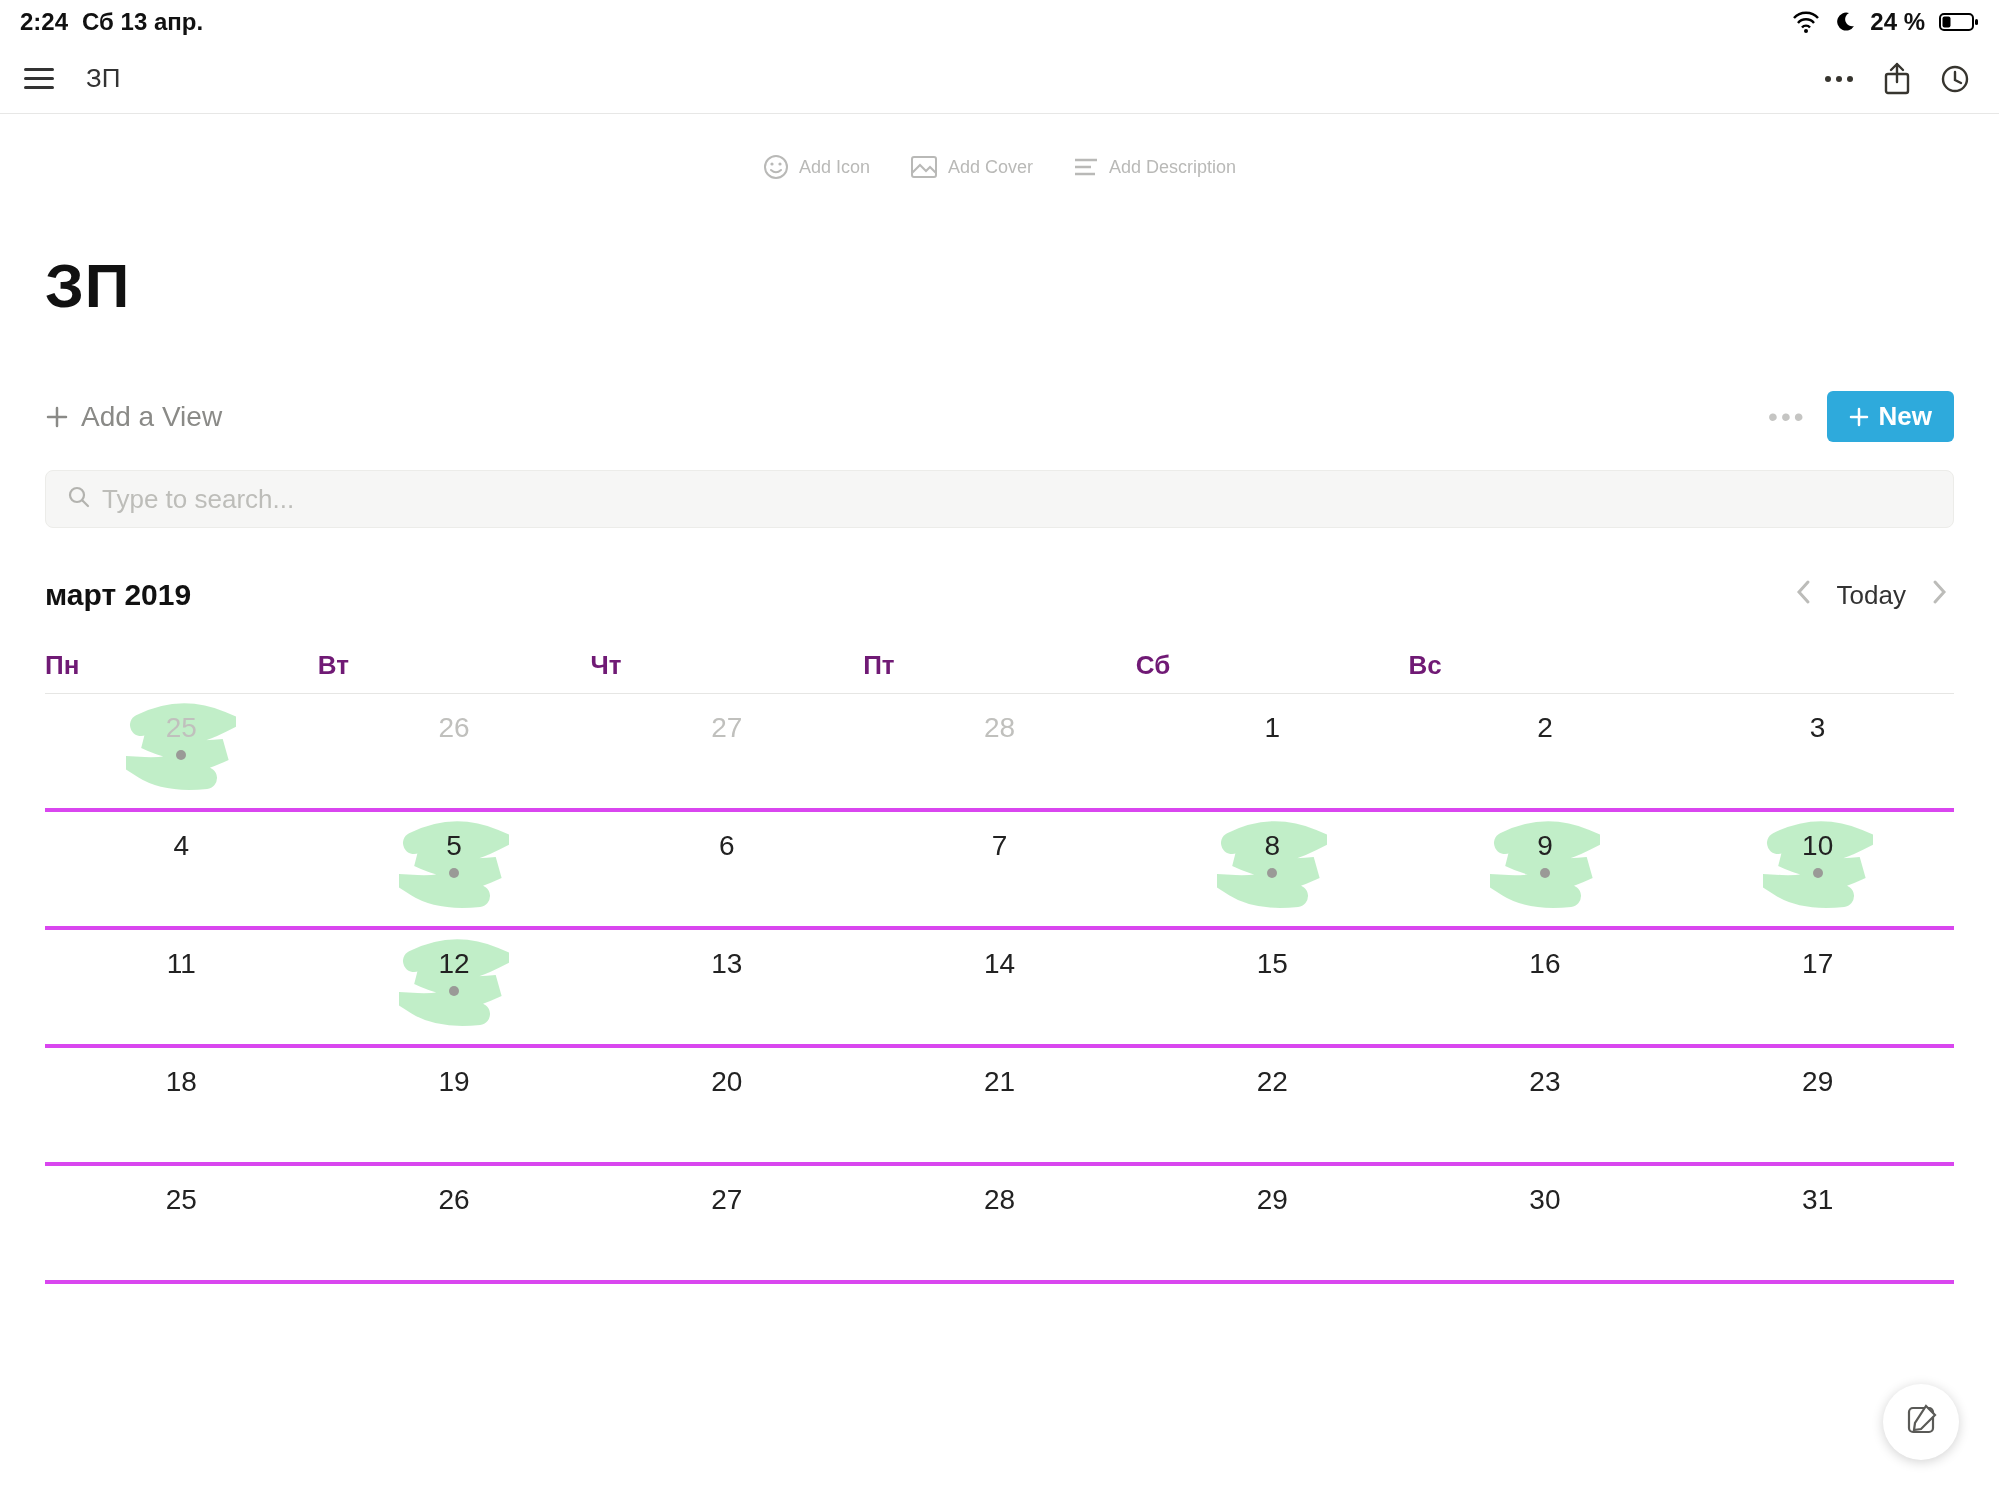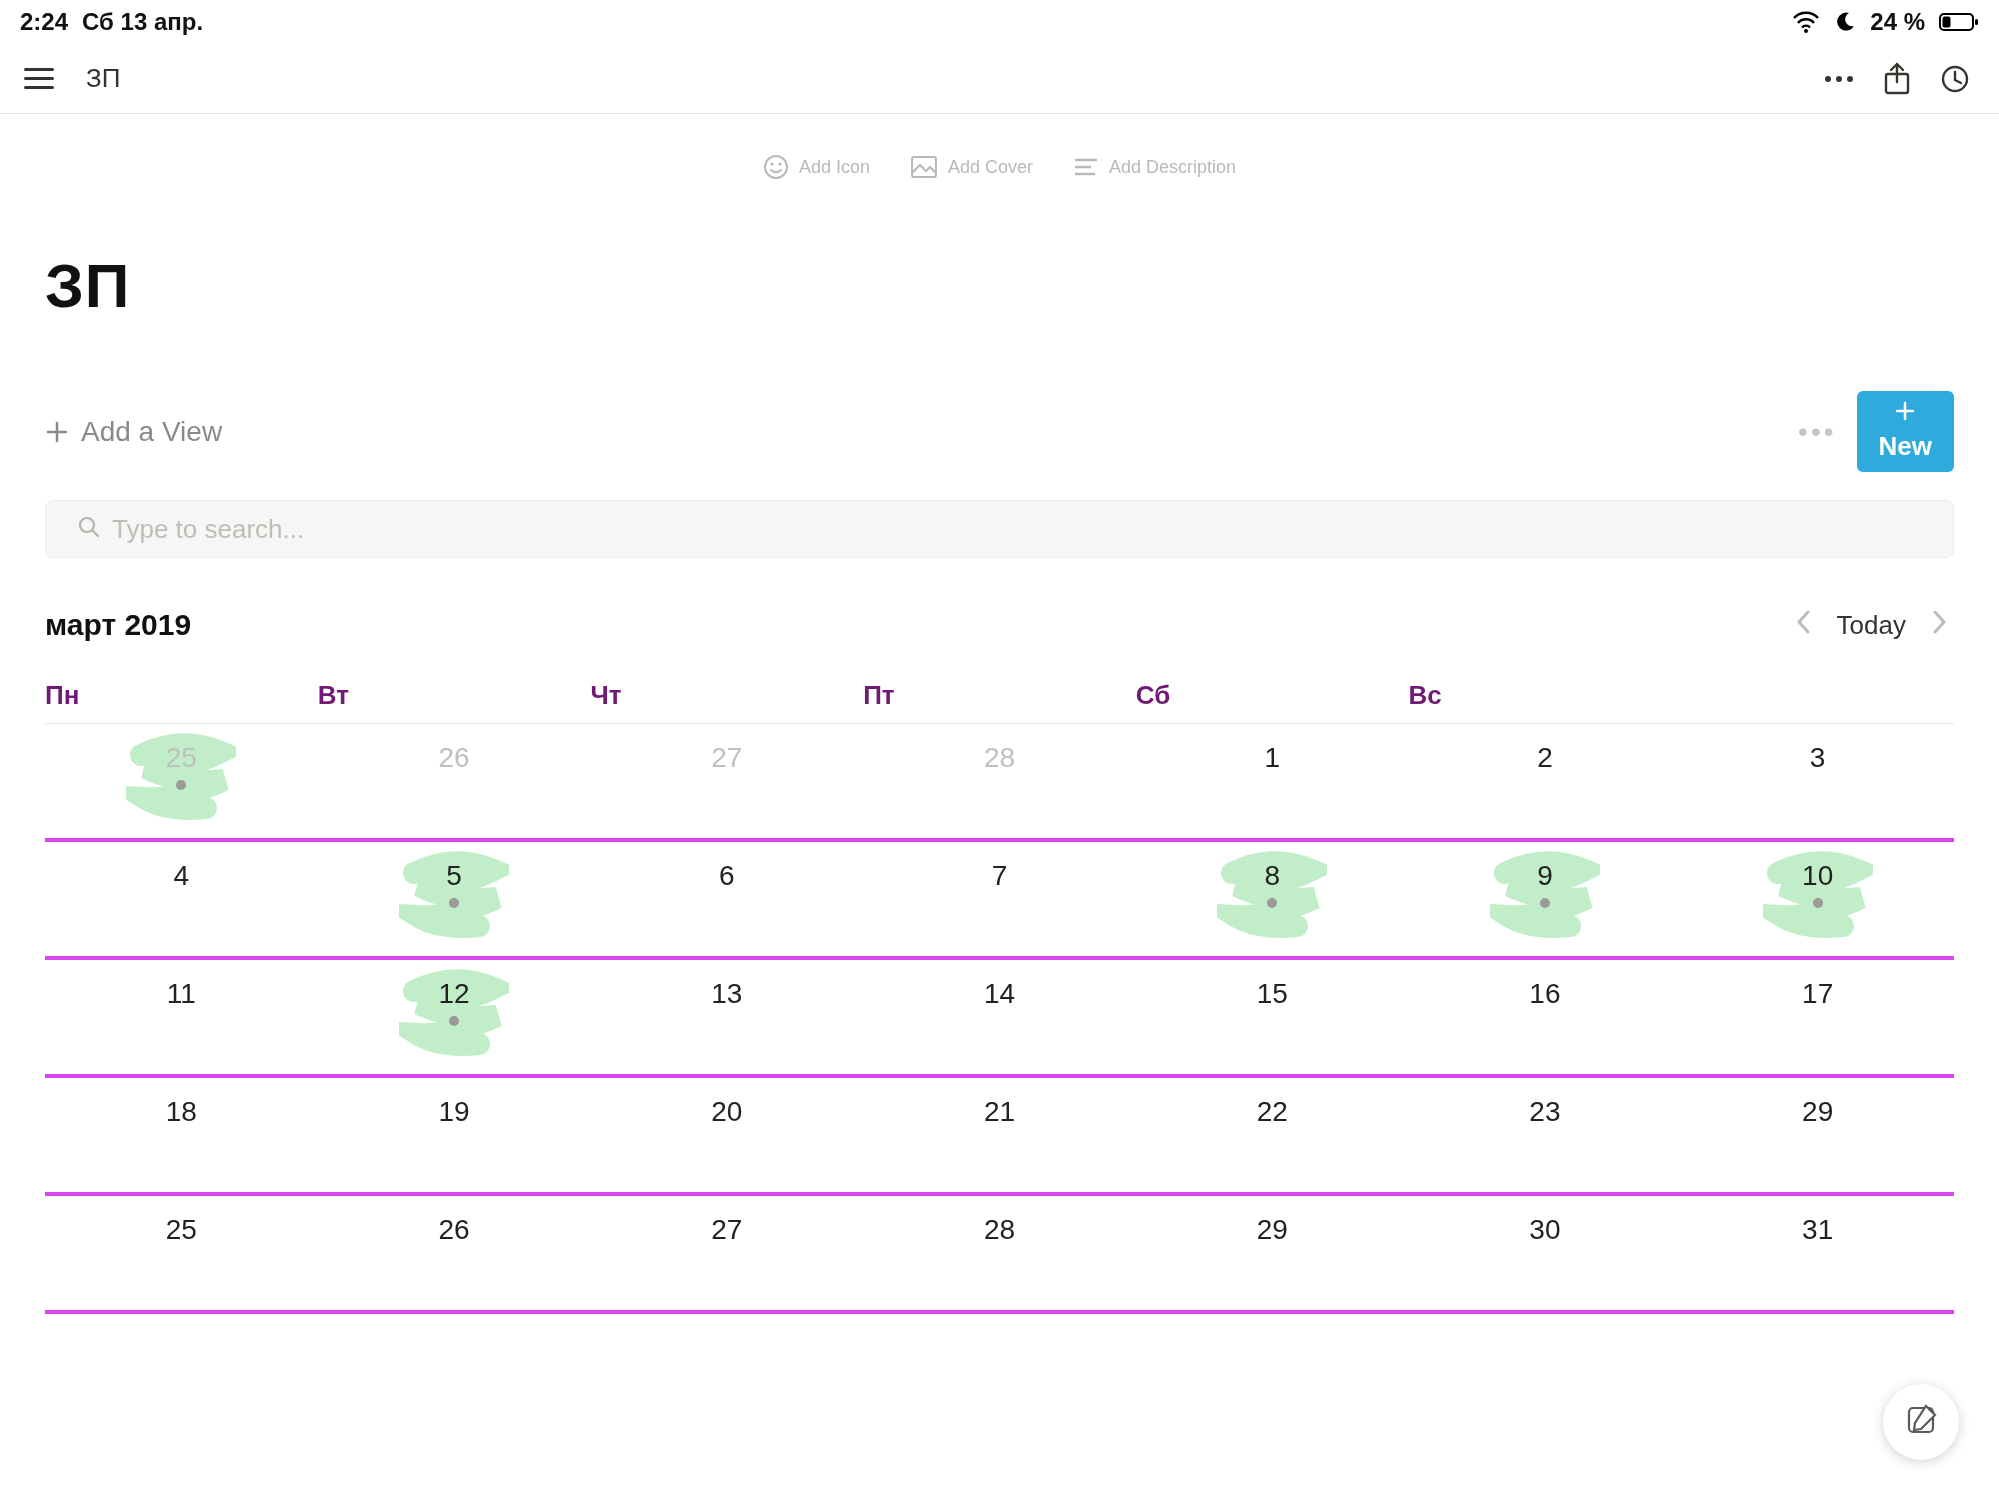--- a/index.html
+++ b/index.html
@@ -18,23 +18,23 @@
   
   .page { padding: 0 45px; }
   .header-actions { display:flex; justify-content:center; gap:40px; margin-top:40px; color:#b9b9b7; font-size:18px; font-weight:500;}
   .header-actions .act { display:flex; align-items:center; gap:10px; cursor:pointer;}
   .page-title { font-size:62px; font-weight:800; margin-top:70px; letter-spacing:1px;}
   
   .views-row { display:flex; align-items:center; margin-top:70px; }
   .add-view { display:flex; align-items:center; gap:12px; font-size:28px; color:#8a8a87; cursor:pointer;}
   .views-row .spacer { flex:1; }
   .views-more { color:#c5c5c3; font-size:28px; letter-spacing:3px; margin-right:20px; cursor:pointer;}
-  .new-btn { background:#2eaadc; color:#fff; display:flex; align-items:center; gap:10px; font-size:26px; font-weight:600; padding:10px 22px; border-radius:6px; cursor:pointer;flex-direction:column;}
-  
-  .searchbar { margin-top:28px; background:#f6f6f5; border:1px solid #ecece9; border-radius:8px; height:58px; display:flex; align-items:center; padding:0 32px; color:#a9a9a6;}
+  .new-btn { background:#2eaadc; color:#fff; display:flex; align-items:center; gap:10px; font-size:26px; font-weight:600; padding:10px 22px; border-radius:6px; cursor:pointer;}
+  
+  .searchbar { margin-top:28px; background:#f6f6f5; border:1px solid #ecece9; border-radius:8px; height:58px; display:flex; align-items:center; padding:0 22px; color:#a9a9a6;}
   .searchbar input { flex:1; border:none; background:transparent; font-size:26px; color:#555; outline:none;}
   .searchbar input::placeholder{color:#bdbdb9;}
   
   .cal-header { display:flex; align-items:center; margin-top:50px; }
   .month-label { font-size:30px; font-weight:700; flex:1; }
   .cal-nav { display:flex; align-items:center; gap:20px; font-size:26px; color:#555;}
   .cal-nav .chev { color:#bcbcb9; cursor:pointer; font-size:30px; padding:0 6px;}
   .today-btn { font-size:26px; color:#333; font-weight:500; cursor:pointer;}
   
   .cal { margin-top:26px; }

